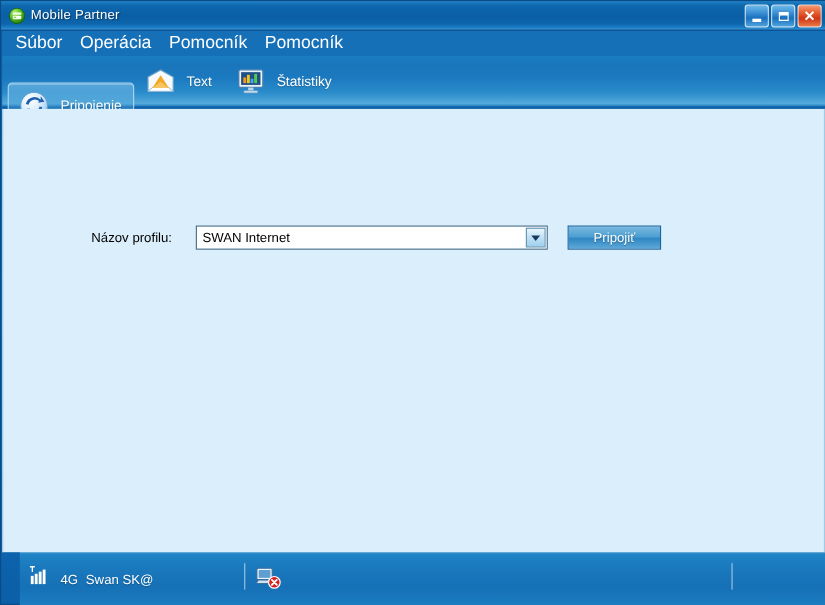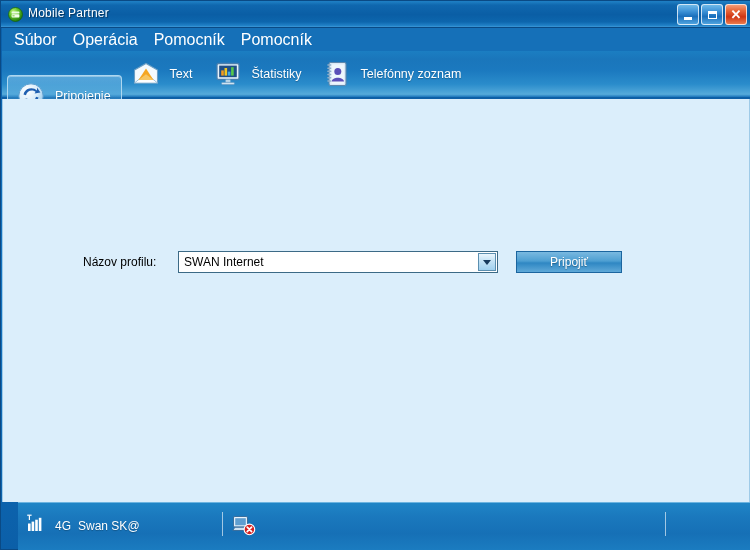--- a/index.html
+++ b/index.html
@@ -123,21 +123,21 @@
   .content {
     position: absolute; left: 1px; top: 98px;
     width: 748px; height: 403px;
     background: #dbeefb;
     box-sizing: border-box;
     border-left: 1px solid #9fcbe8;
     border-right: 1px solid #9fcbe8;
   }
   .profile-row {
     position: absolute; left: 80px; top: 106px;
-    display: flex; align-items: center; margin-top: 46px;
+    display: flex; align-items: center;
   }
   .profile-label {
     font-size: 12px; color: #000000;
     white-space: nowrap;
     width: 95px;
   }
   .combo {
     position: relative;
     width: 320px; height: 22px;
     background: #ffffff;
@@ -161,21 +161,21 @@
     cursor: pointer;
   }
   .combo-arrow {
     width: 0; height: 0;
     border-left: 4px solid transparent;
     border-right: 4px solid transparent;
     border-top: 5px solid #15395c;
   }
   .connect-btn {
     margin-left: 18px;
-    width: 106px; height: 22px;
+    width: 85px; height: 22px;
     border: 1px solid #1b659f;
     box-sizing: border-box;
     background: linear-gradient(to bottom, #7ab9e0 0%, #4e9fd2 45%, #2f87c3 55%, #5fa9d8 100%);
     color: #ffffff;
     font-size: 12px;
     display: flex; align-items: center; justify-content: center;
     cursor: pointer;
     text-shadow: 0 1px 1px rgba(0,0,0,0.3);
     white-space: nowrap;
   }
@@ -292,39 +292,20 @@
           <rect x="10.5" y="7.0" width="2.6" height="7.6" fill="#f3c61f"></rect>
           <rect x="13.8" y="10.6" width="2.6" height="4.0" fill="#3fa8e8"></rect>
           <rect x="17.1" y="6.2" width="2.6" height="8.4" fill="#57c94a"></rect>
           <rect x="11.6" y="18.6" width="4.8" height="3.2" fill="#b9d6ea"></rect>
           <rect x="7.6" y="21.4" width="12.8" height="2.1" rx="0.9" fill="#cfe4f3" stroke="#6d9cc2" stroke-width="0.7"></rect>
         </svg>
       </span>
       <span class="tool-label">Štatistiky</span>
     </div>
 
-    <div class="tool-item">
-      <span class="tool-icon">
-        <svg width="28" height="28" viewBox="0 0 28 28">
-          <rect x="6" y="2.5" width="17" height="23" rx="1.6" fill="#dceaf6" stroke="#5d87ac" stroke-width="1.1"></rect>
-          <rect x="8.5" y="4.4" width="12.6" height="19.4" fill="#eef7fd"></rect>
-          <circle cx="14.8" cy="11.4" r="3.5" fill="#5a4fb8"></circle>
-          <path d="M8.6 21.5 C9.4 16.6 20.2 16.6 21 21.5 Z" fill="#5a4fb8"></path>
-          <g fill="#8eaec9">
-            <rect x="4.2" y="4.2" width="4.2" height="1.5" rx="0.7"></rect>
-            <rect x="4.2" y="7.4" width="4.2" height="1.5" rx="0.7"></rect>
-            <rect x="4.2" y="10.6" width="4.2" height="1.5" rx="0.7"></rect>
-            <rect x="4.2" y="13.8" width="4.2" height="1.5" rx="0.7"></rect>
-            <rect x="4.2" y="17.0" width="4.2" height="1.5" rx="0.7"></rect>
-            <rect x="4.2" y="20.2" width="4.2" height="1.5" rx="0.7"></rect>
-          </g>
-        </svg>
-      </span>
-      <span class="tool-label">Telefónny zoznam</span>
-    </div>
   </div>
 
   <div class="content">
     <div class="profile-row">
       <span class="profile-label">Názov profilu:</span>
 
       <div class="combo">
         <span class="combo-value">SWAN Internet</span>
         <span class="combo-arrow-btn">
           <span class="combo-arrow"></span>

